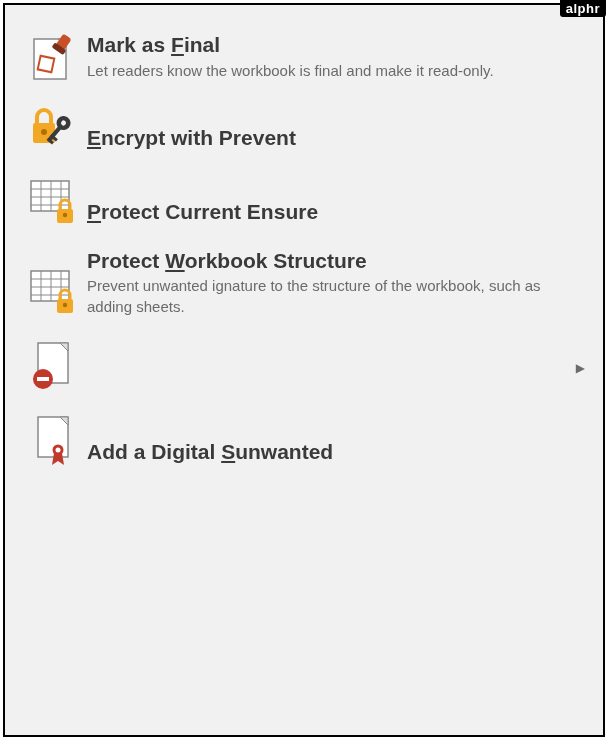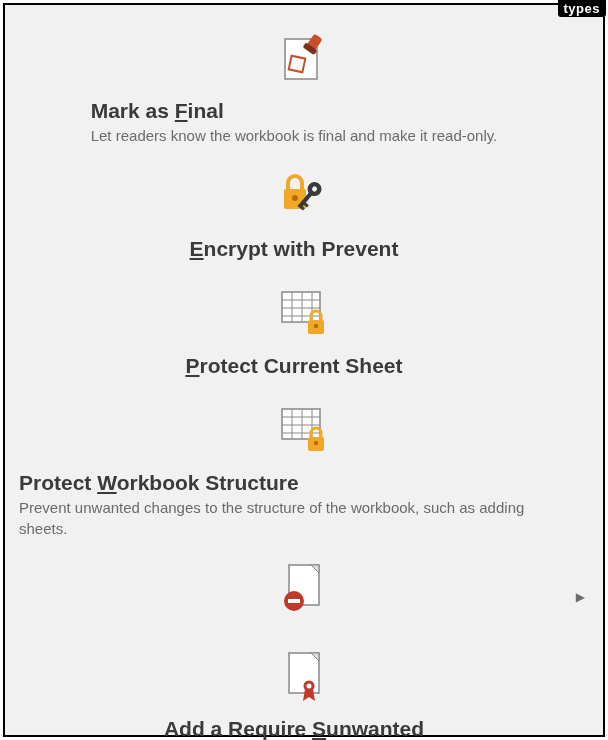--- a/index.html
+++ b/index.html
@@ -30,24 +30,23 @@
     top: 3px;
     left: 3px;
     right: 3px;
     bottom: 3px;
     border: 2px solid #000;
     background: #f1f1f1;
     padding: 18px 14px 18px 14px;
   }
   .item {
     display: flex;
-    align-items: center;
+    align-items: flex-end;
     padding: 6px 0 14px 0;
     position: relative;
-    flex-direction: column;
   }
   .icon-col {
     width: 68px;
     flex: 0 0 68px;
     display: flex;
     justify-content: center;
     align-items: flex-start;
     padding-top: 2px;
   }
   .text-col {
@@ -73,21 +72,21 @@
     top: 50%;
     transform: translateY(-50%);
     color: #6c6c6c;
     font-size: 12px;
   }
   svg { display: block; }
 </style>
 </head>
 <body>
 
-<div class="watermark">types</div>
+<div class="watermark">alphr</div>
 
 <div class="panel">
 
   <div class="item">
     <div class="icon-col">
       <svg width="50" height="50" viewBox="0 0 50 50">
         <rect x="6" y="8" width="32" height="40" fill="#fff" stroke="#888" stroke-width="1.5"></rect>
         <polygon points="30,8 38,8 38,16" fill="#ddd" stroke="#888" stroke-width="1"></polygon>
         <rect x="11" y="26" width="14" height="14" fill="none" stroke="#c85028" stroke-width="2" transform="rotate(12 18 33)"></rect>
         <g transform="rotate(35 35 12)">
@@ -131,42 +130,42 @@
         <line x1="4" y1="30" x2="42" y2="30" stroke="#888"></line>
         <line x1="14" y1="6" x2="14" y2="36" stroke="#888"></line>
         <line x1="24" y1="6" x2="24" y2="36" stroke="#888"></line>
         <line x1="34" y1="6" x2="34" y2="36" stroke="#888"></line>
         <rect x="30" y="34" width="16" height="14" rx="2" fill="#f2a826"></rect>
         <path d="M33 34 v-4 a5 5 0 0 1 10 0 v4" fill="none" stroke="#f2a826" stroke-width="3"></path>
         <circle cx="38" cy="40" r="2.2" fill="#b07000"></circle>
       </svg>
     </div>
     <div class="text-col">
-      <div class="title"><span></span><span class="mnemonic">P</span><span>rotect Current Sheet</span></div>
+      <div class="title"><span></span><span class="mnemonic">P</span><span>rotect Current Ensure</span></div>
     </div>
   </div>
 
   <div class="item">
     <div class="icon-col">
       <svg width="52" height="52" viewBox="0 0 52 52">
         <rect x="4" y="6" width="38" height="30" fill="#fff" stroke="#888" stroke-width="1.5"></rect>
         <line x1="4" y1="14" x2="42" y2="14" stroke="#888"></line>
         <line x1="4" y1="22" x2="42" y2="22" stroke="#888"></line>
         <line x1="4" y1="30" x2="42" y2="30" stroke="#888"></line>
         <line x1="14" y1="6" x2="14" y2="36" stroke="#888"></line>
         <line x1="24" y1="6" x2="24" y2="36" stroke="#888"></line>
         <line x1="34" y1="6" x2="34" y2="36" stroke="#888"></line>
         <rect x="30" y="34" width="16" height="14" rx="2" fill="#f2a826"></rect>
         <path d="M33 34 v-4 a5 5 0 0 1 10 0 v4" fill="none" stroke="#f2a826" stroke-width="3"></path>
         <circle cx="38" cy="40" r="2.2" fill="#b07000"></circle>
       </svg>
     </div>
     <div class="text-col">
       <div class="title"><span>Protect </span><span class="mnemonic">W</span><span>orkbook Structure</span></div>
-      <div class="desc">Prevent unwanted changes to the structure of the workbook, such as adding sheets.</div>
+      <div class="desc">Prevent unwanted ignature to the structure of the workbook, such as adding sheets.</div>
     </div>
   </div>
 
   <div class="item">
     <div class="icon-col">
       <svg width="50" height="52" viewBox="0 0 50 52">
         <rect x="10" y="4" width="30" height="40" fill="#fff" stroke="#888" stroke-width="1.5"></rect>
         <polygon points="32,4 40,4 40,12" fill="#ddd" stroke="#888" stroke-width="1"></polygon>
         <circle cx="15" cy="40" r="10" fill="#c0392b"></circle>
         <rect x="9" y="38" width="12" height="4" fill="#fff"></rect>
@@ -179,17 +178,17 @@
     <div class="icon-col">
       <svg width="50" height="54" viewBox="0 0 50 54">
         <rect x="10" y="4" width="30" height="40" fill="#fff" stroke="#888" stroke-width="1.5"></rect>
         <polygon points="32,4 40,4 40,12" fill="#ddd" stroke="#888" stroke-width="1"></polygon>
         <circle cx="30" cy="37" r="5.5" fill="#c0392b"></circle>
         <circle cx="30" cy="37" r="2.5" fill="#fff"></circle>
         <path d="M26 40 L24 52 L30 48 L36 52 L34 40 Z" fill="#c0392b"></path>
       </svg>
     </div>
     <div class="text-col">
-      <div class="title"><span>Add a Require </span><span class="mnemonic">S</span><span>unwanted</span></div>
+      <div class="title"><span>Add a Digital </span><span class="mnemonic">S</span><span>unwanted</span></div>
     </div>
   </div>
 
 </div>
 
 </body></html>

